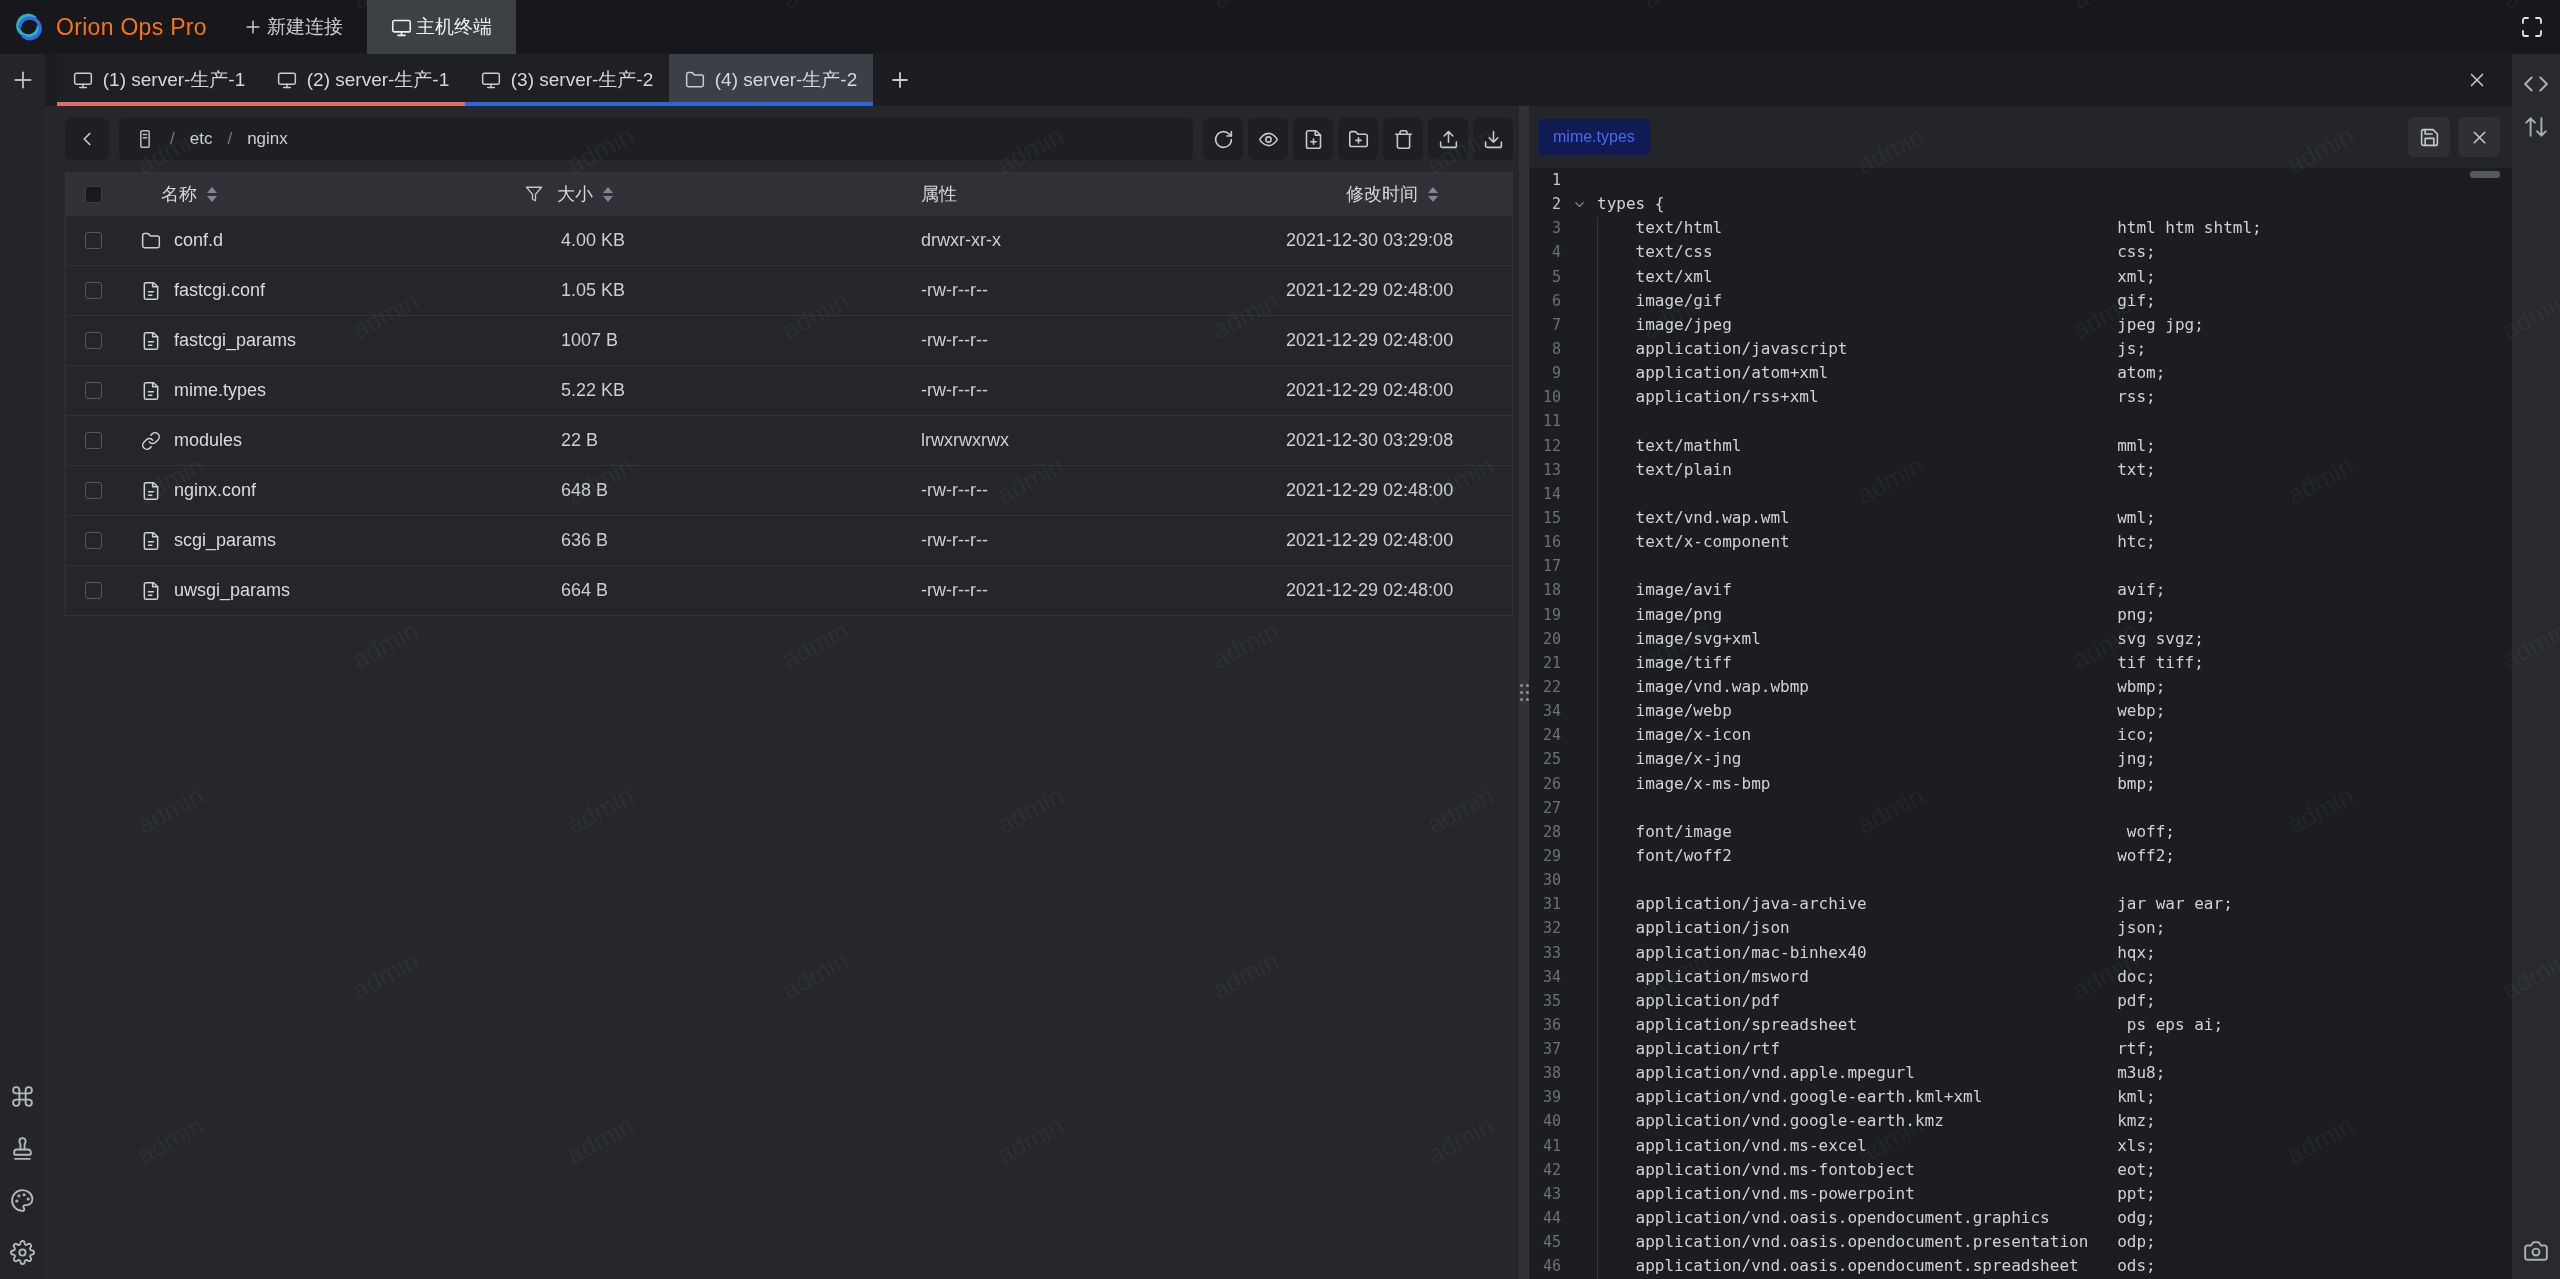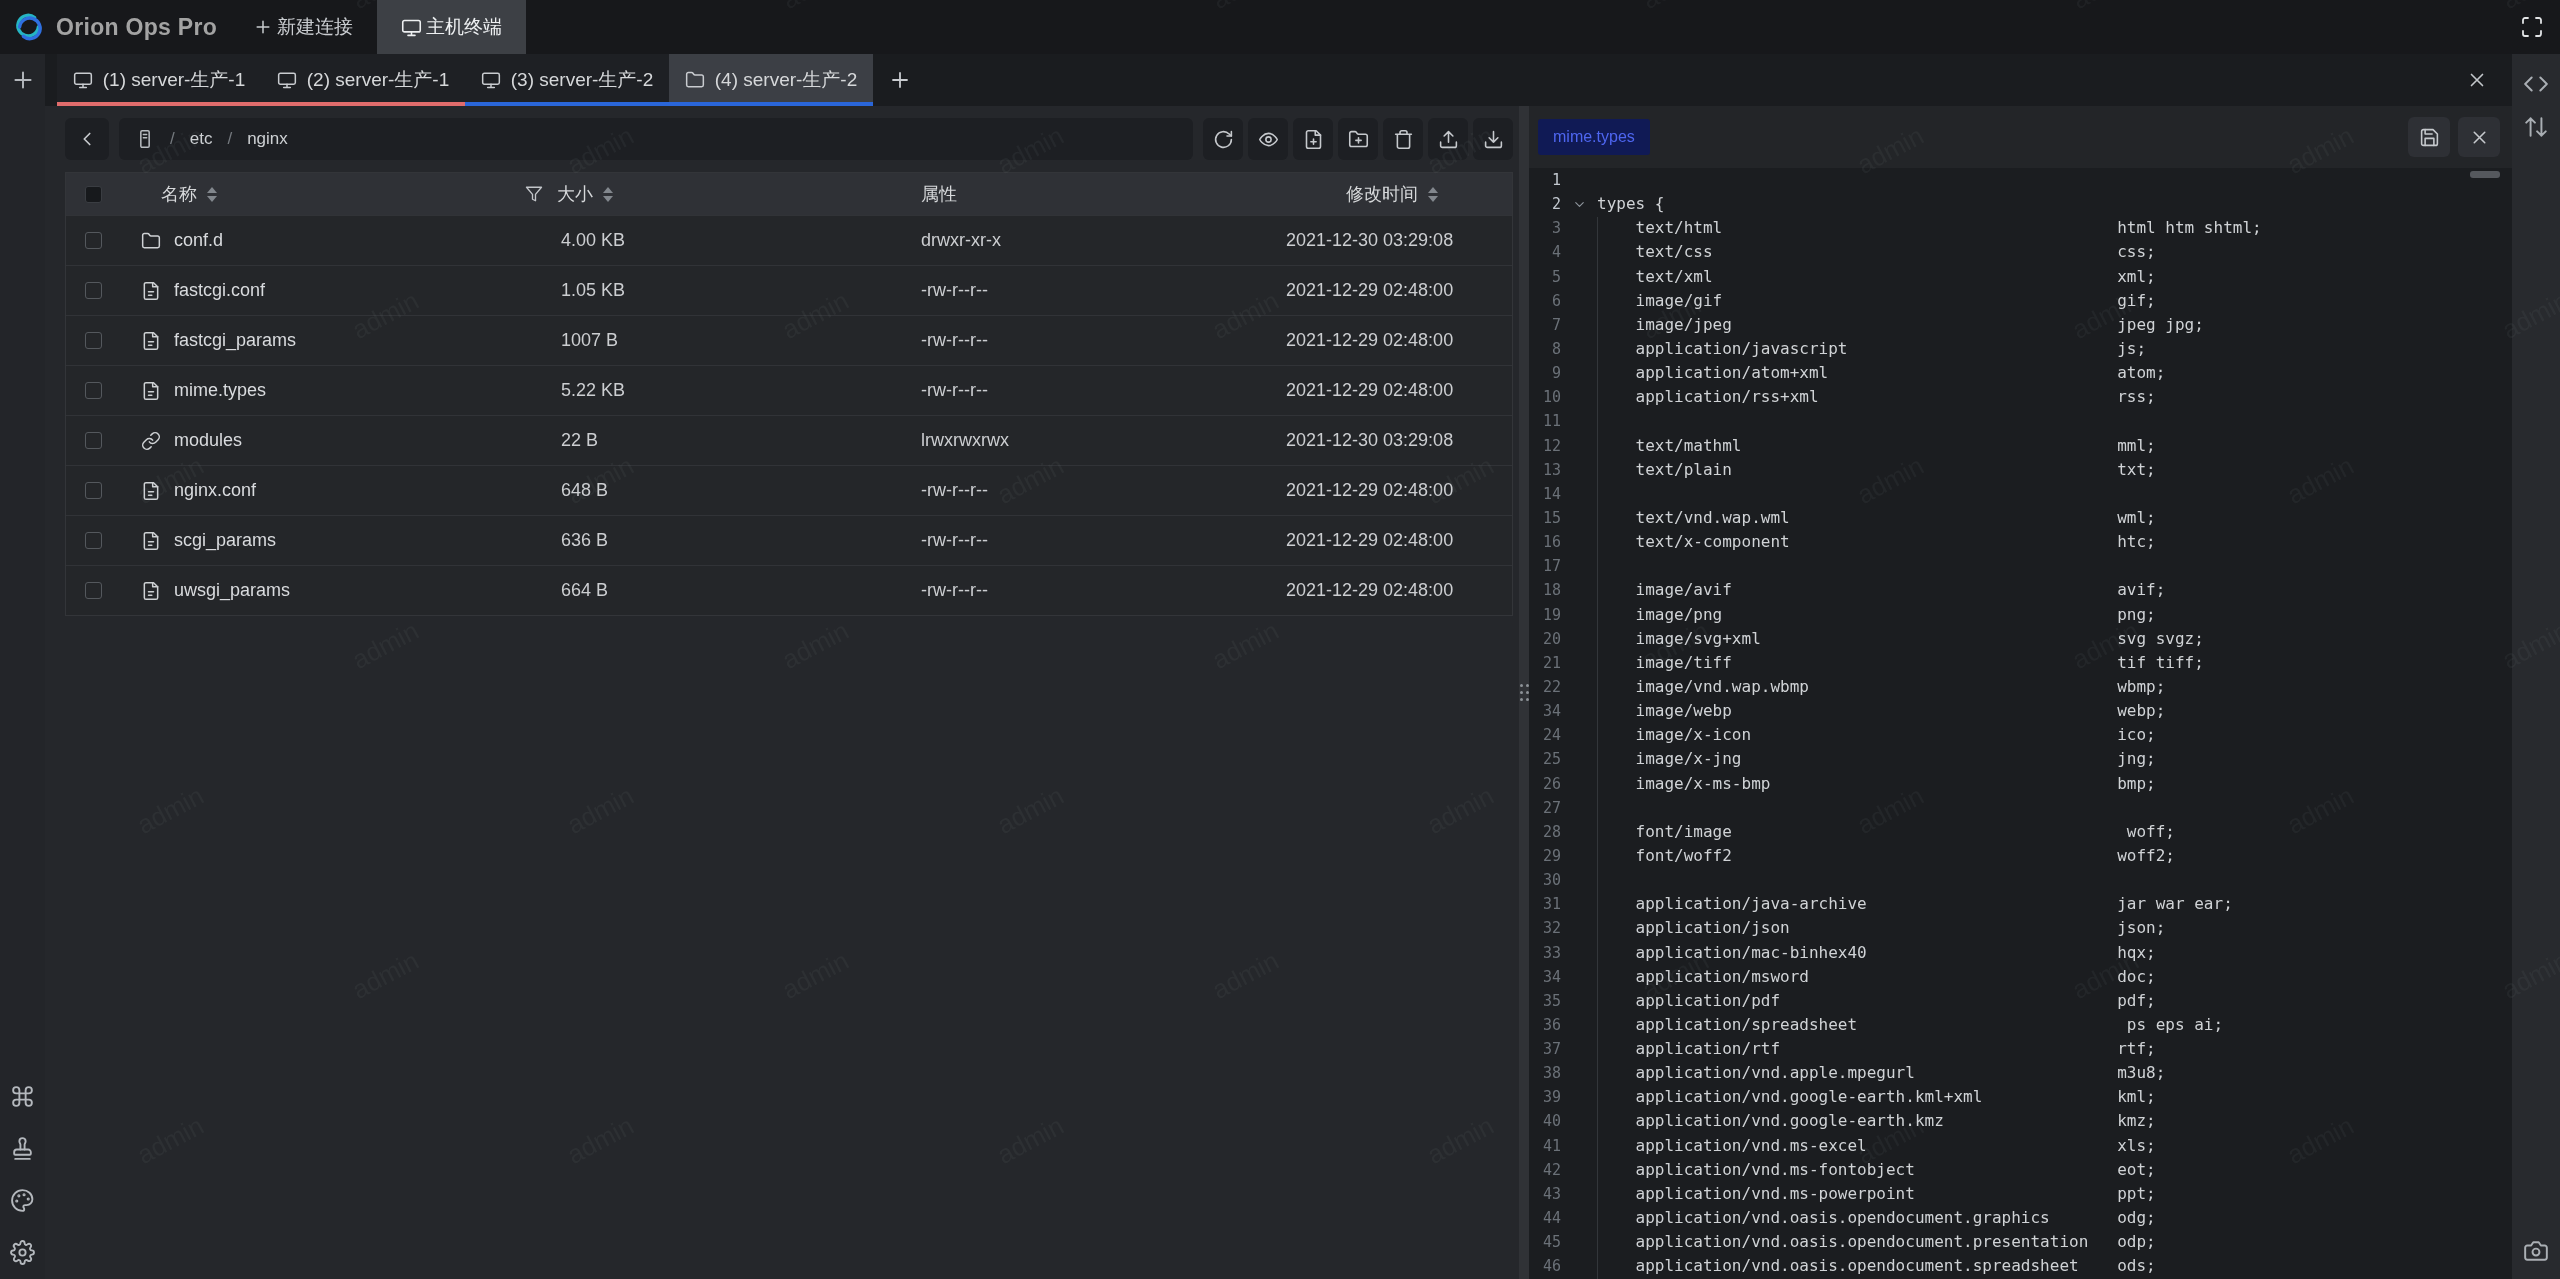--- a/index.html
+++ b/index.html
@@ -3,21 +3,21 @@
 <meta charset="utf-8">
 <style>
   *{box-sizing:border-box;margin:0;padding:0}
   html,body{width:2560px;height:1279px}
   body{position:relative;background:#222428;font-family:"Liberation Sans","DejaVu Sans",sans-serif;color:#d8dadc;overflow:hidden}
   .ic{display:block;flex:none}
 
   
   .topbar{position:absolute;left:0;top:0;right:0;height:54px;background:#17181b;display:flex;align-items:center;z-index:5}
   .logo{margin-left:14px}
-  .brand{margin-left:12px;font-size:23px;font-weight:bold;color:#a3a3a3;letter-spacing:.3px}
+  .brand{margin-left:12px;font-size:23px;font-weight:normal;color:#f97316;letter-spacing:.3px}
   .menu-item{display:flex;align-items:center;gap:4px;height:100%;padding:0 24px;font-size:19px;color:#c9ccd0;cursor:pointer}
   .menu-item.first{margin-left:12px}
   .menu-item.active{background:#3d4045;color:#eef0f2}
   .tb-spacer{flex:1}
   .tb-right{margin-right:16px;color:#e2e4e6;display:flex}
 
   
   .sidebar{position:absolute;left:0;top:54px;bottom:0;width:45px;background:#232529;display:flex;flex-direction:column;align-items:center;z-index:4}
   .sb-top{margin-top:13px;color:#c6cace}
   .sb-spacer{flex:1}

